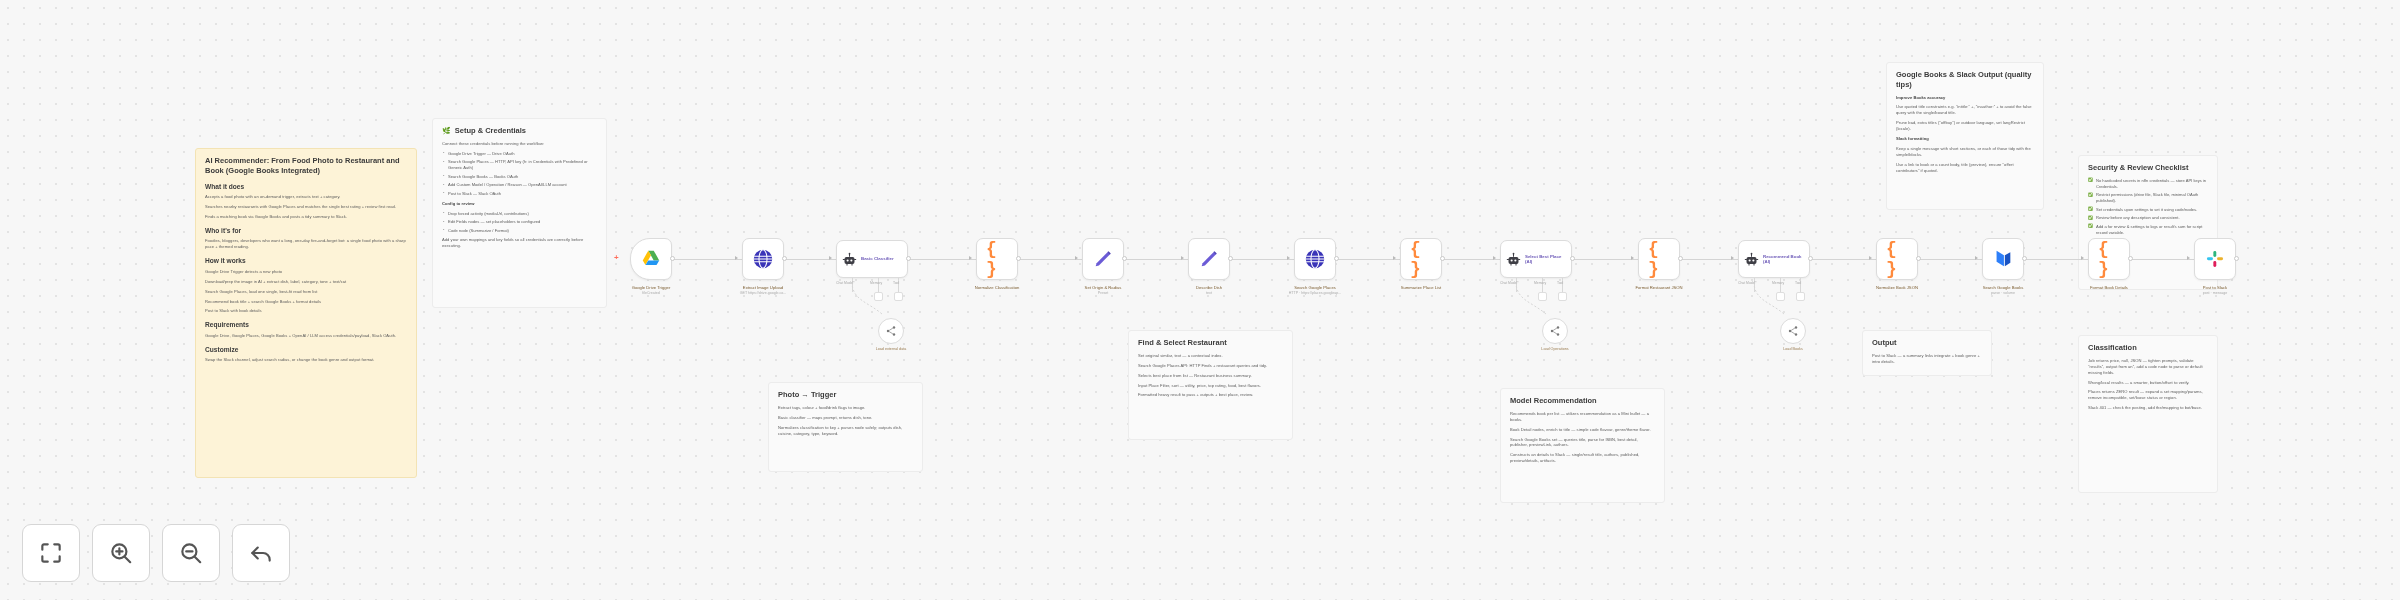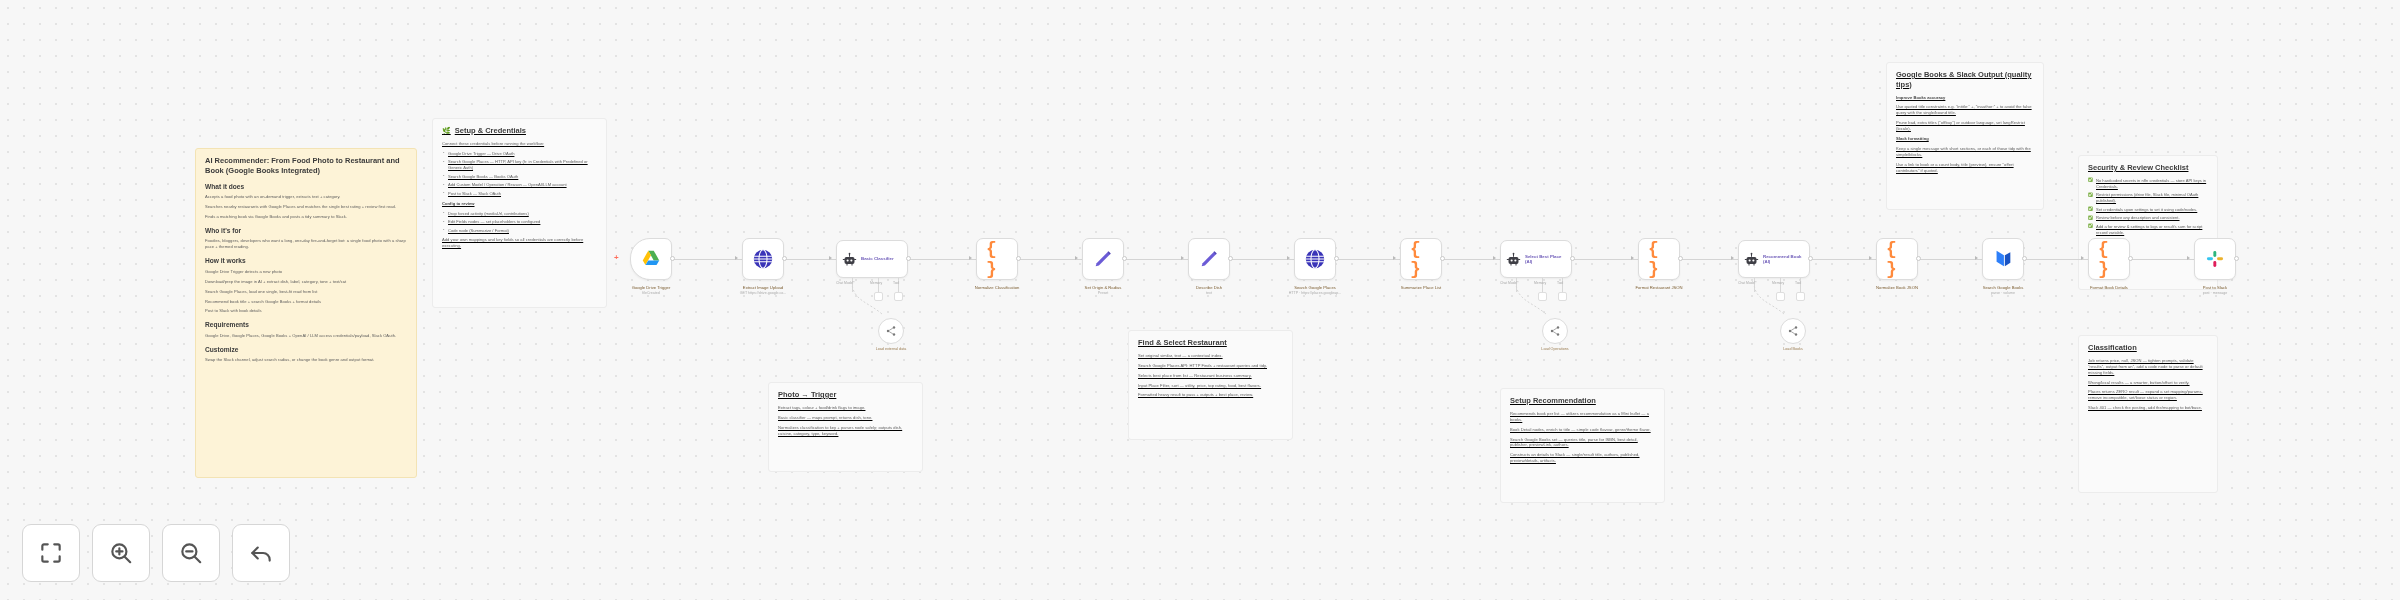--- a/index.html
+++ b/index.html
@@ -19,21 +19,21 @@
 
   
   .note {
     position: absolute;
     border-radius: 3px;
     padding: 7px 9px;
     overflow: hidden;
     line-height: 1.45;
   }
   .note.yellow { background: #fdf3d7; border: 1px solid #f3e3b4; }
-  .note.plain  { background: #fafafa; border: 1px solid #ececec; text-decoration: underline; }
+  .note.plain  { background: #fafafa; border: 1px solid #ececec; }
   .note h1 {
     font-size: 7.5px; font-weight: bold; color: #3b3b3b;
     margin-bottom: 5px; line-height: 1.3;
   }
   .note h2 {
     font-size: 6.6px; font-weight: bold; color: #3b3b3b;
     margin: 6px 0 3px 0;
   }
   .note p {
     font-size: 4.1px; color: #5b5b5b; margin-bottom: 4px;
@@ -207,27 +207,31 @@
   <div class="note plain" style="left:1128px; top:330px; width:165px; height:110px;">
     <h1>Find &amp; Select Restaurant</h1>
     <p>Set original similar, text — a contextual index.</p>
     <p>Search Google Places API: HTTP Finds + restaurant queries and tidy.</p>
     <p>Selects best place from list — Restaurant business summary.</p>
     <p>Input Place Filter, sort — utility, price, top rating, food, best flavors.</p>
     <p>Formatted heavy result to pass + outputs + best place, review.</p>
   </div>
 
   <div class="note plain" style="left:1500px; top:388px; width:165px; height:115px;">
-    <h1>Setup Recommendation</h1>
+    <h1>Model Recommendation</h1>
     <p>Recommends book per list — utilizes recommendation as a Mini bullet — a books.</p>
     <p>Book Detail nodes, enrich to title — simple code flavour, genre/theme flavor.</p>
     <p>Search Google Books set — queries title, parse for ISBN, best detail, publisher, previewLink, authors.</p>
     <p>Constructs an details to Slack — single/result title, authors, published, preview/details, artifacts.</p>
   </div>
 
+  <div class="note plain" style="left:1862px; top:330px; width:130px; height:46px;">
+    <h1>Output</h1>
+    <p>Post to Slack — a summary links integrate + book genre + intro details.</p>
+  </div>
 
   <div class="note plain" style="left:1886px; top:62px; width:158px; height:148px;">
     <h1>Google Books &amp; Slack Output (quality tips)</h1>
     <p class="lead">Improve Books accuracy</p>
     <p>Use quoted title constraints e.g. "intitle:" +, "inauthor:" + to avoid the false query with the single/bound title.</p>
     <p>Prune bad, extra titles ("offbuy") or outdoor language, set langRestrict (locale).</p>
     <p class="lead">Slack formatting</p>
     <p>Keep a single message with short sections, or each of those tidy with the simple/blocks.</p>
     <p>Use a link to book or a count body, title (preview), ensure "offert contributors" if quoted.</p>
   </div>

